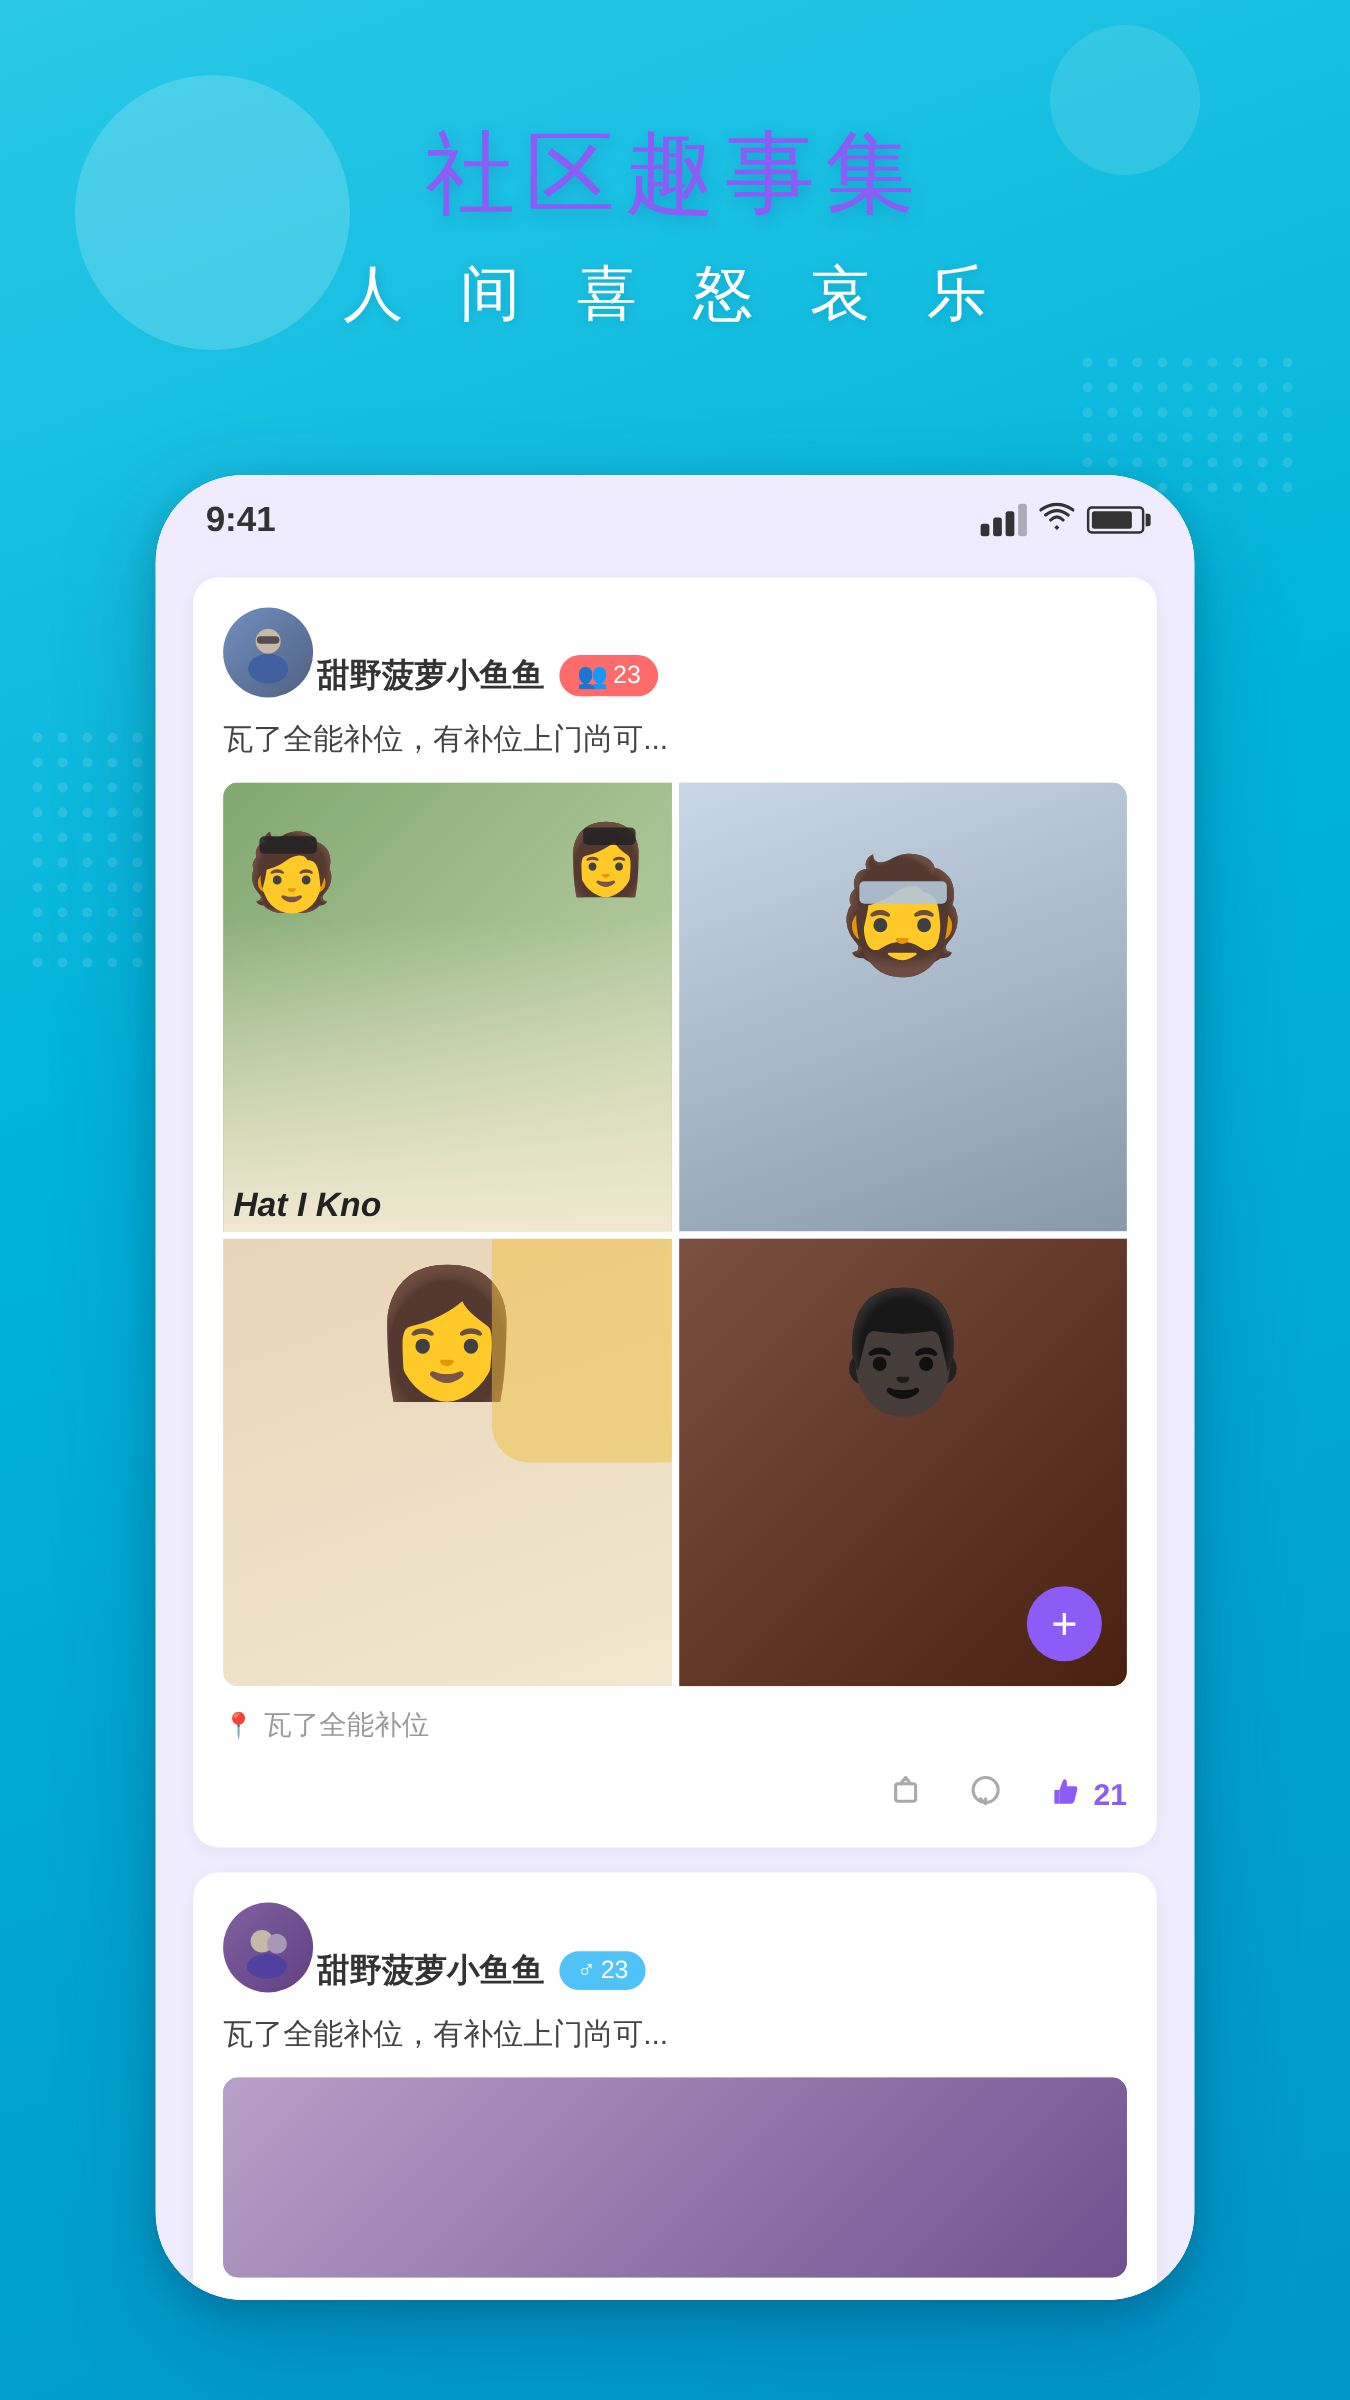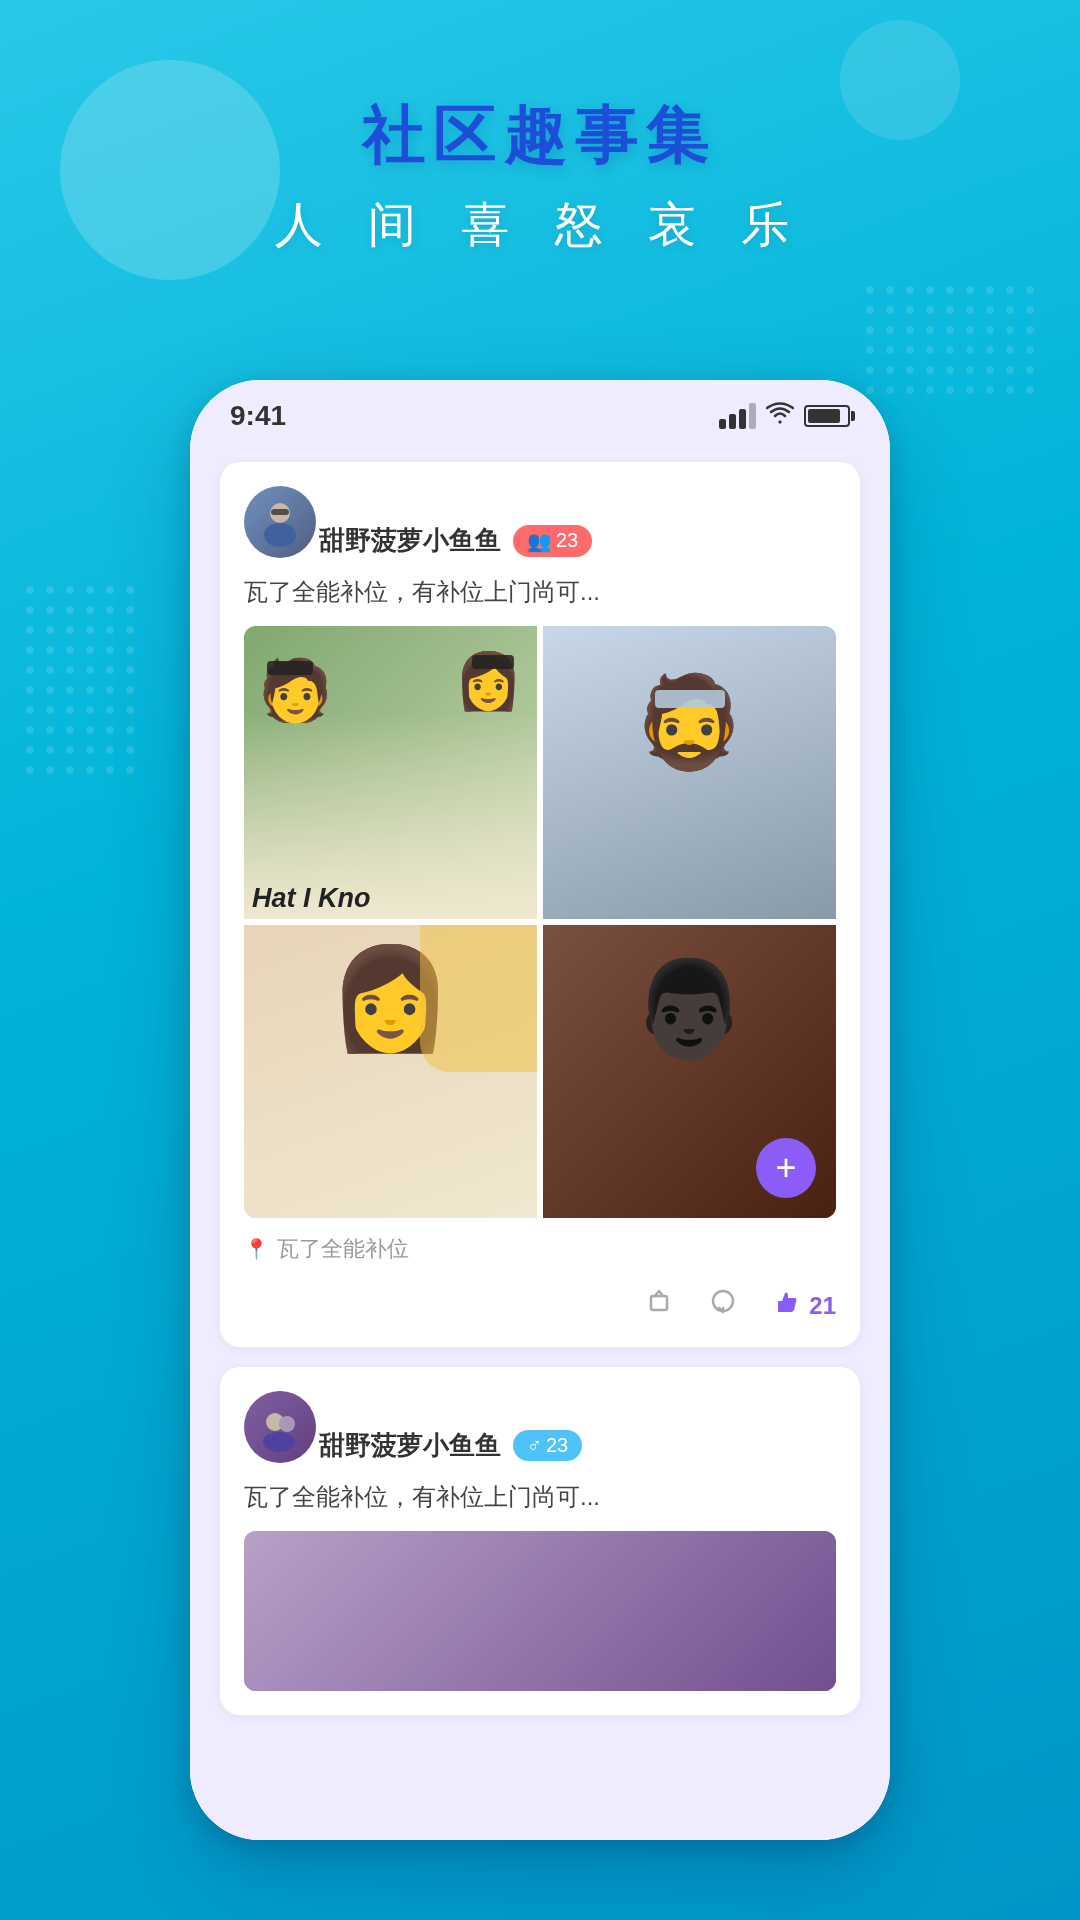--- a/index.html
+++ b/index.html
@@ -54,44 +54,44 @@
     .header-section {
       position: absolute;
       top: 100px;
       left: 0;
       right: 0;
       text-align: center;
       z-index: 10;
     }
 
     .main-title {
-      font-size: 63px;
-      font-weight: 700;
-      color: #1d4ed8;
+      font-size: 72px;
+      font-weight: 400;
+      color: #8b5cf6;
       letter-spacing: 8px;
       text-shadow: 2px 4px 12px rgba(0,80,140,0.25);
       line-height: 1.1;
     }
 
     .sub-title {
       font-size: 48px;
       font-weight: 400;
       color: #ffffff;
       letter-spacing: 16px;
       margin-top: 24px;
       text-shadow: 1px 2px 8px rgba(0,80,140,0.2);
     }
 
     
     .phone-mockup {
       position: absolute;
       top: 380px;
       left: 50%;
       transform: translateX(-50%);
-      width: 700px;
+      width: 831px;
       height: 1460px;
       background: #ffffff;
       border-radius: 70px;
       box-shadow: 0 30px 80px rgba(0,60,120,0.3), 0 8px 24px rgba(0,0,0,0.15);
       overflow: hidden;
     }
 
     
     .phone-inner {
       width: 100%;

